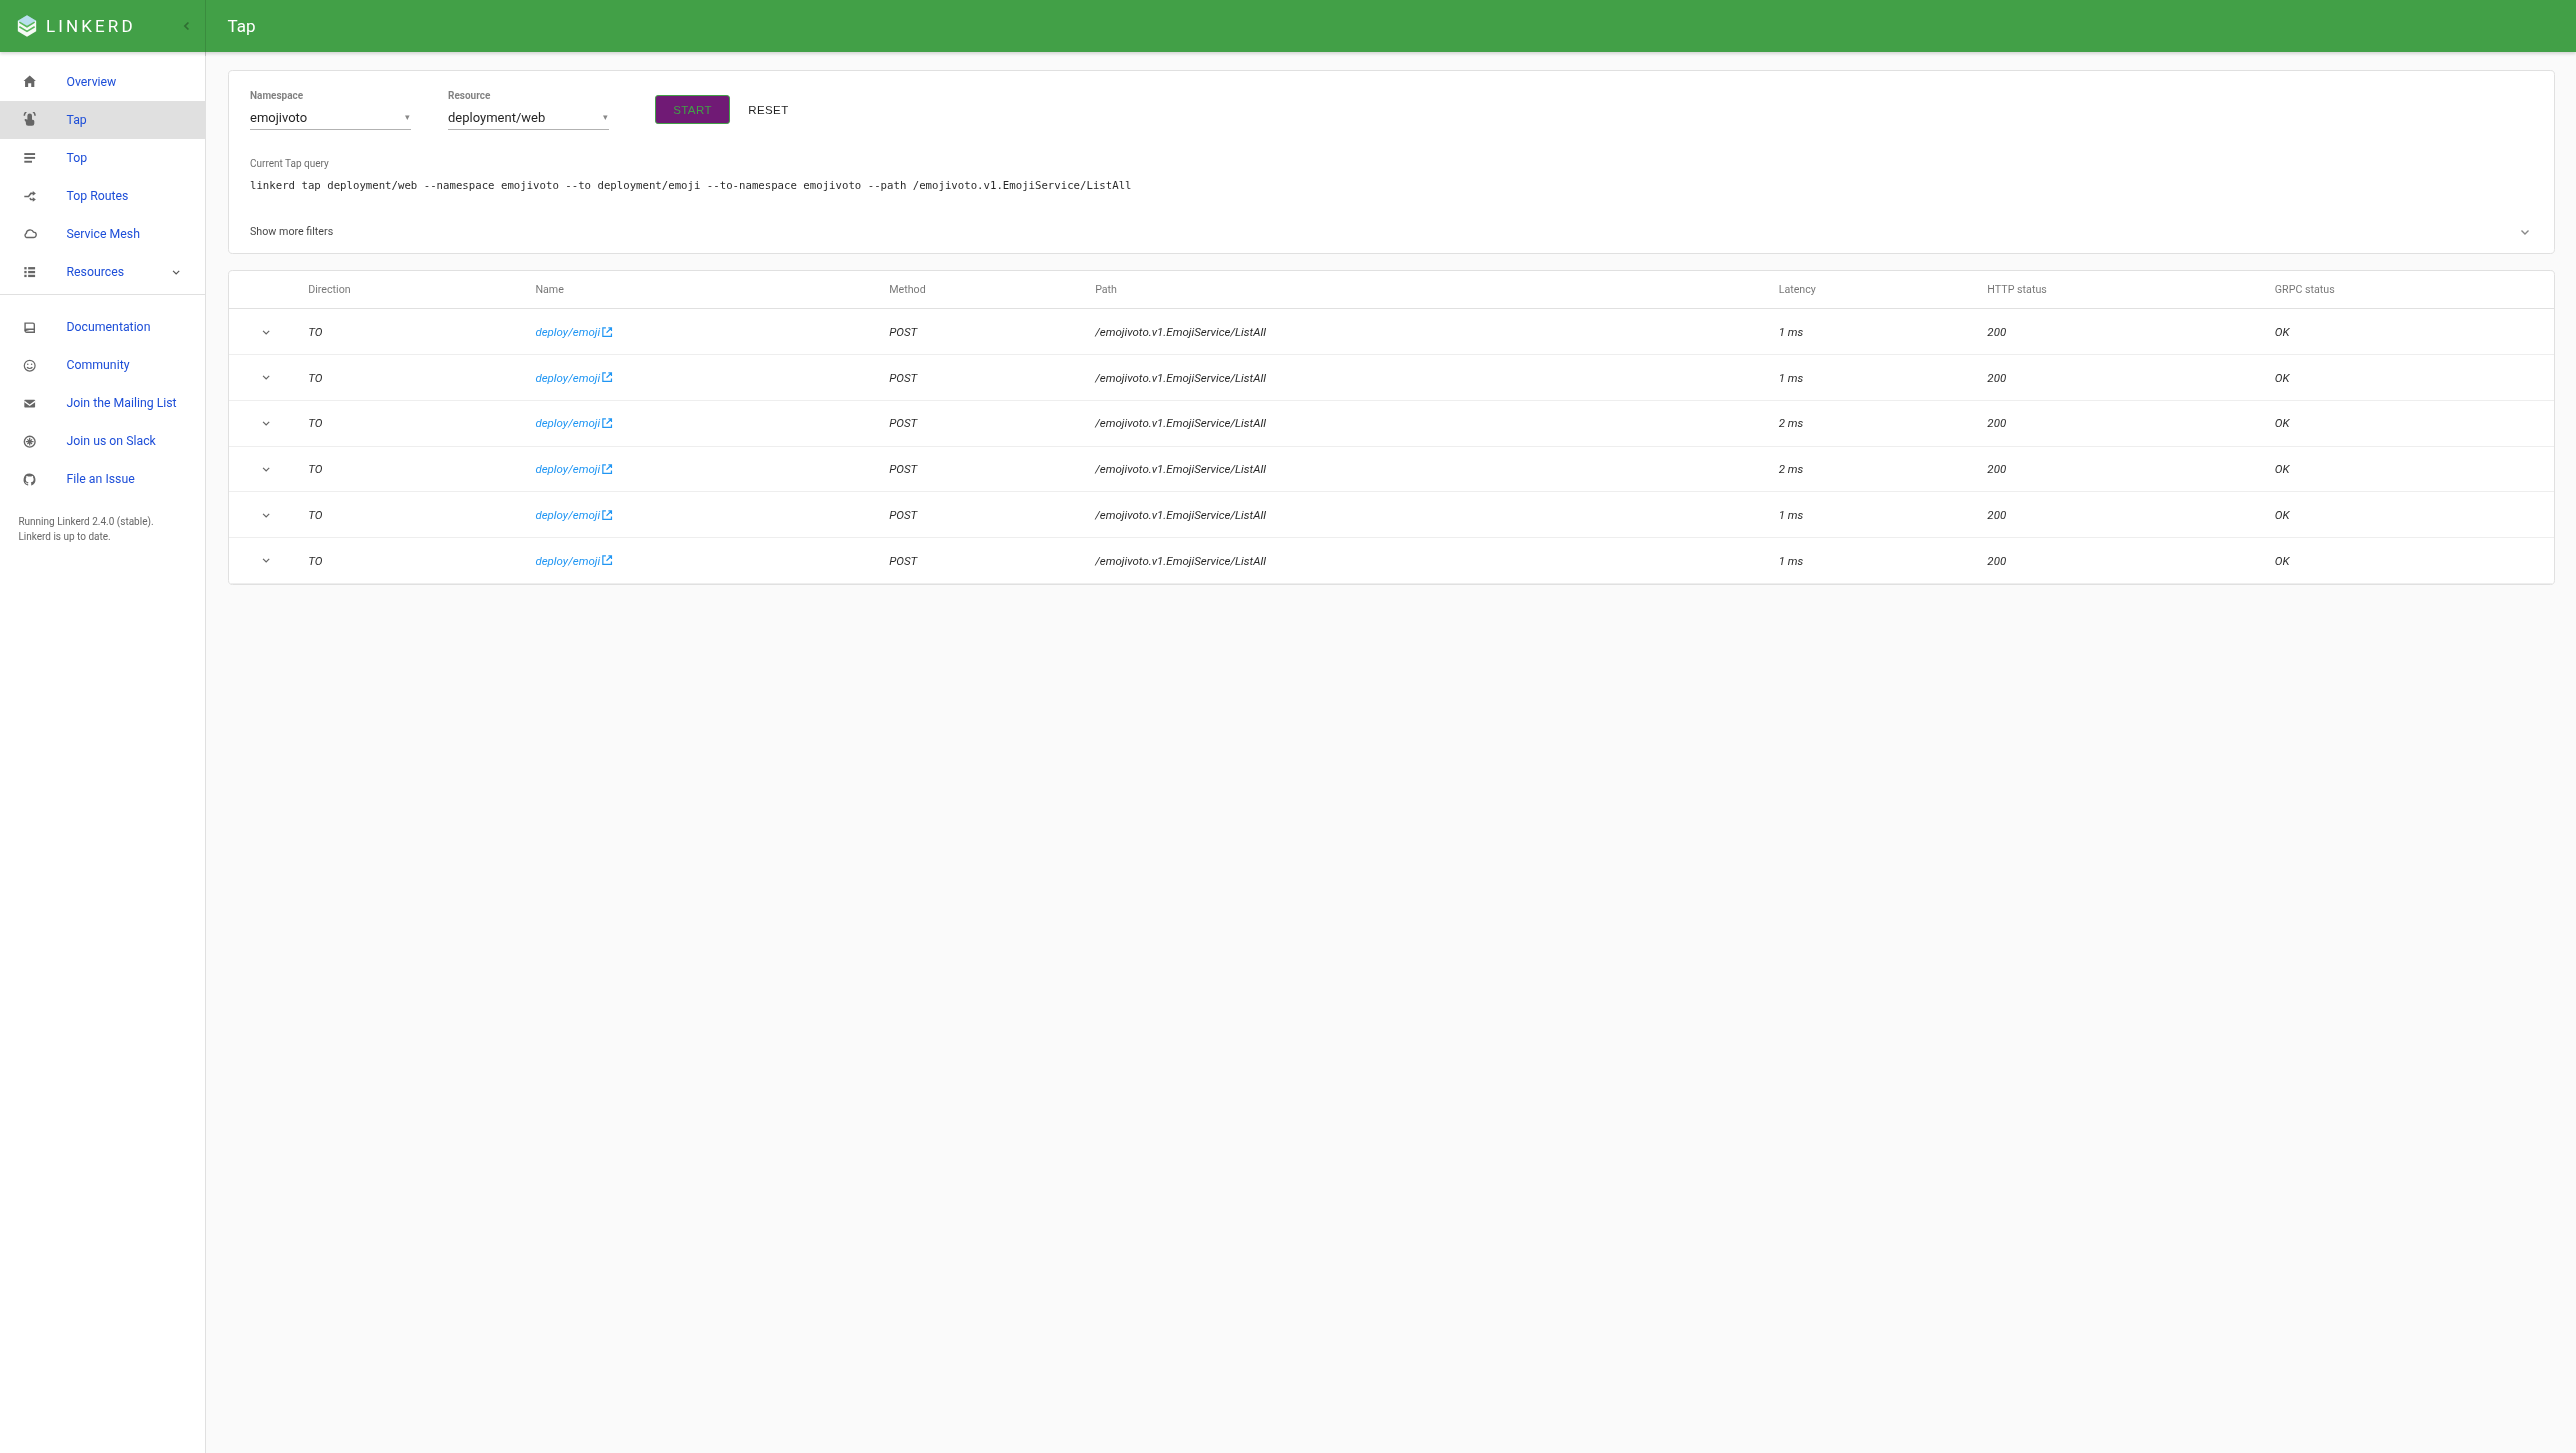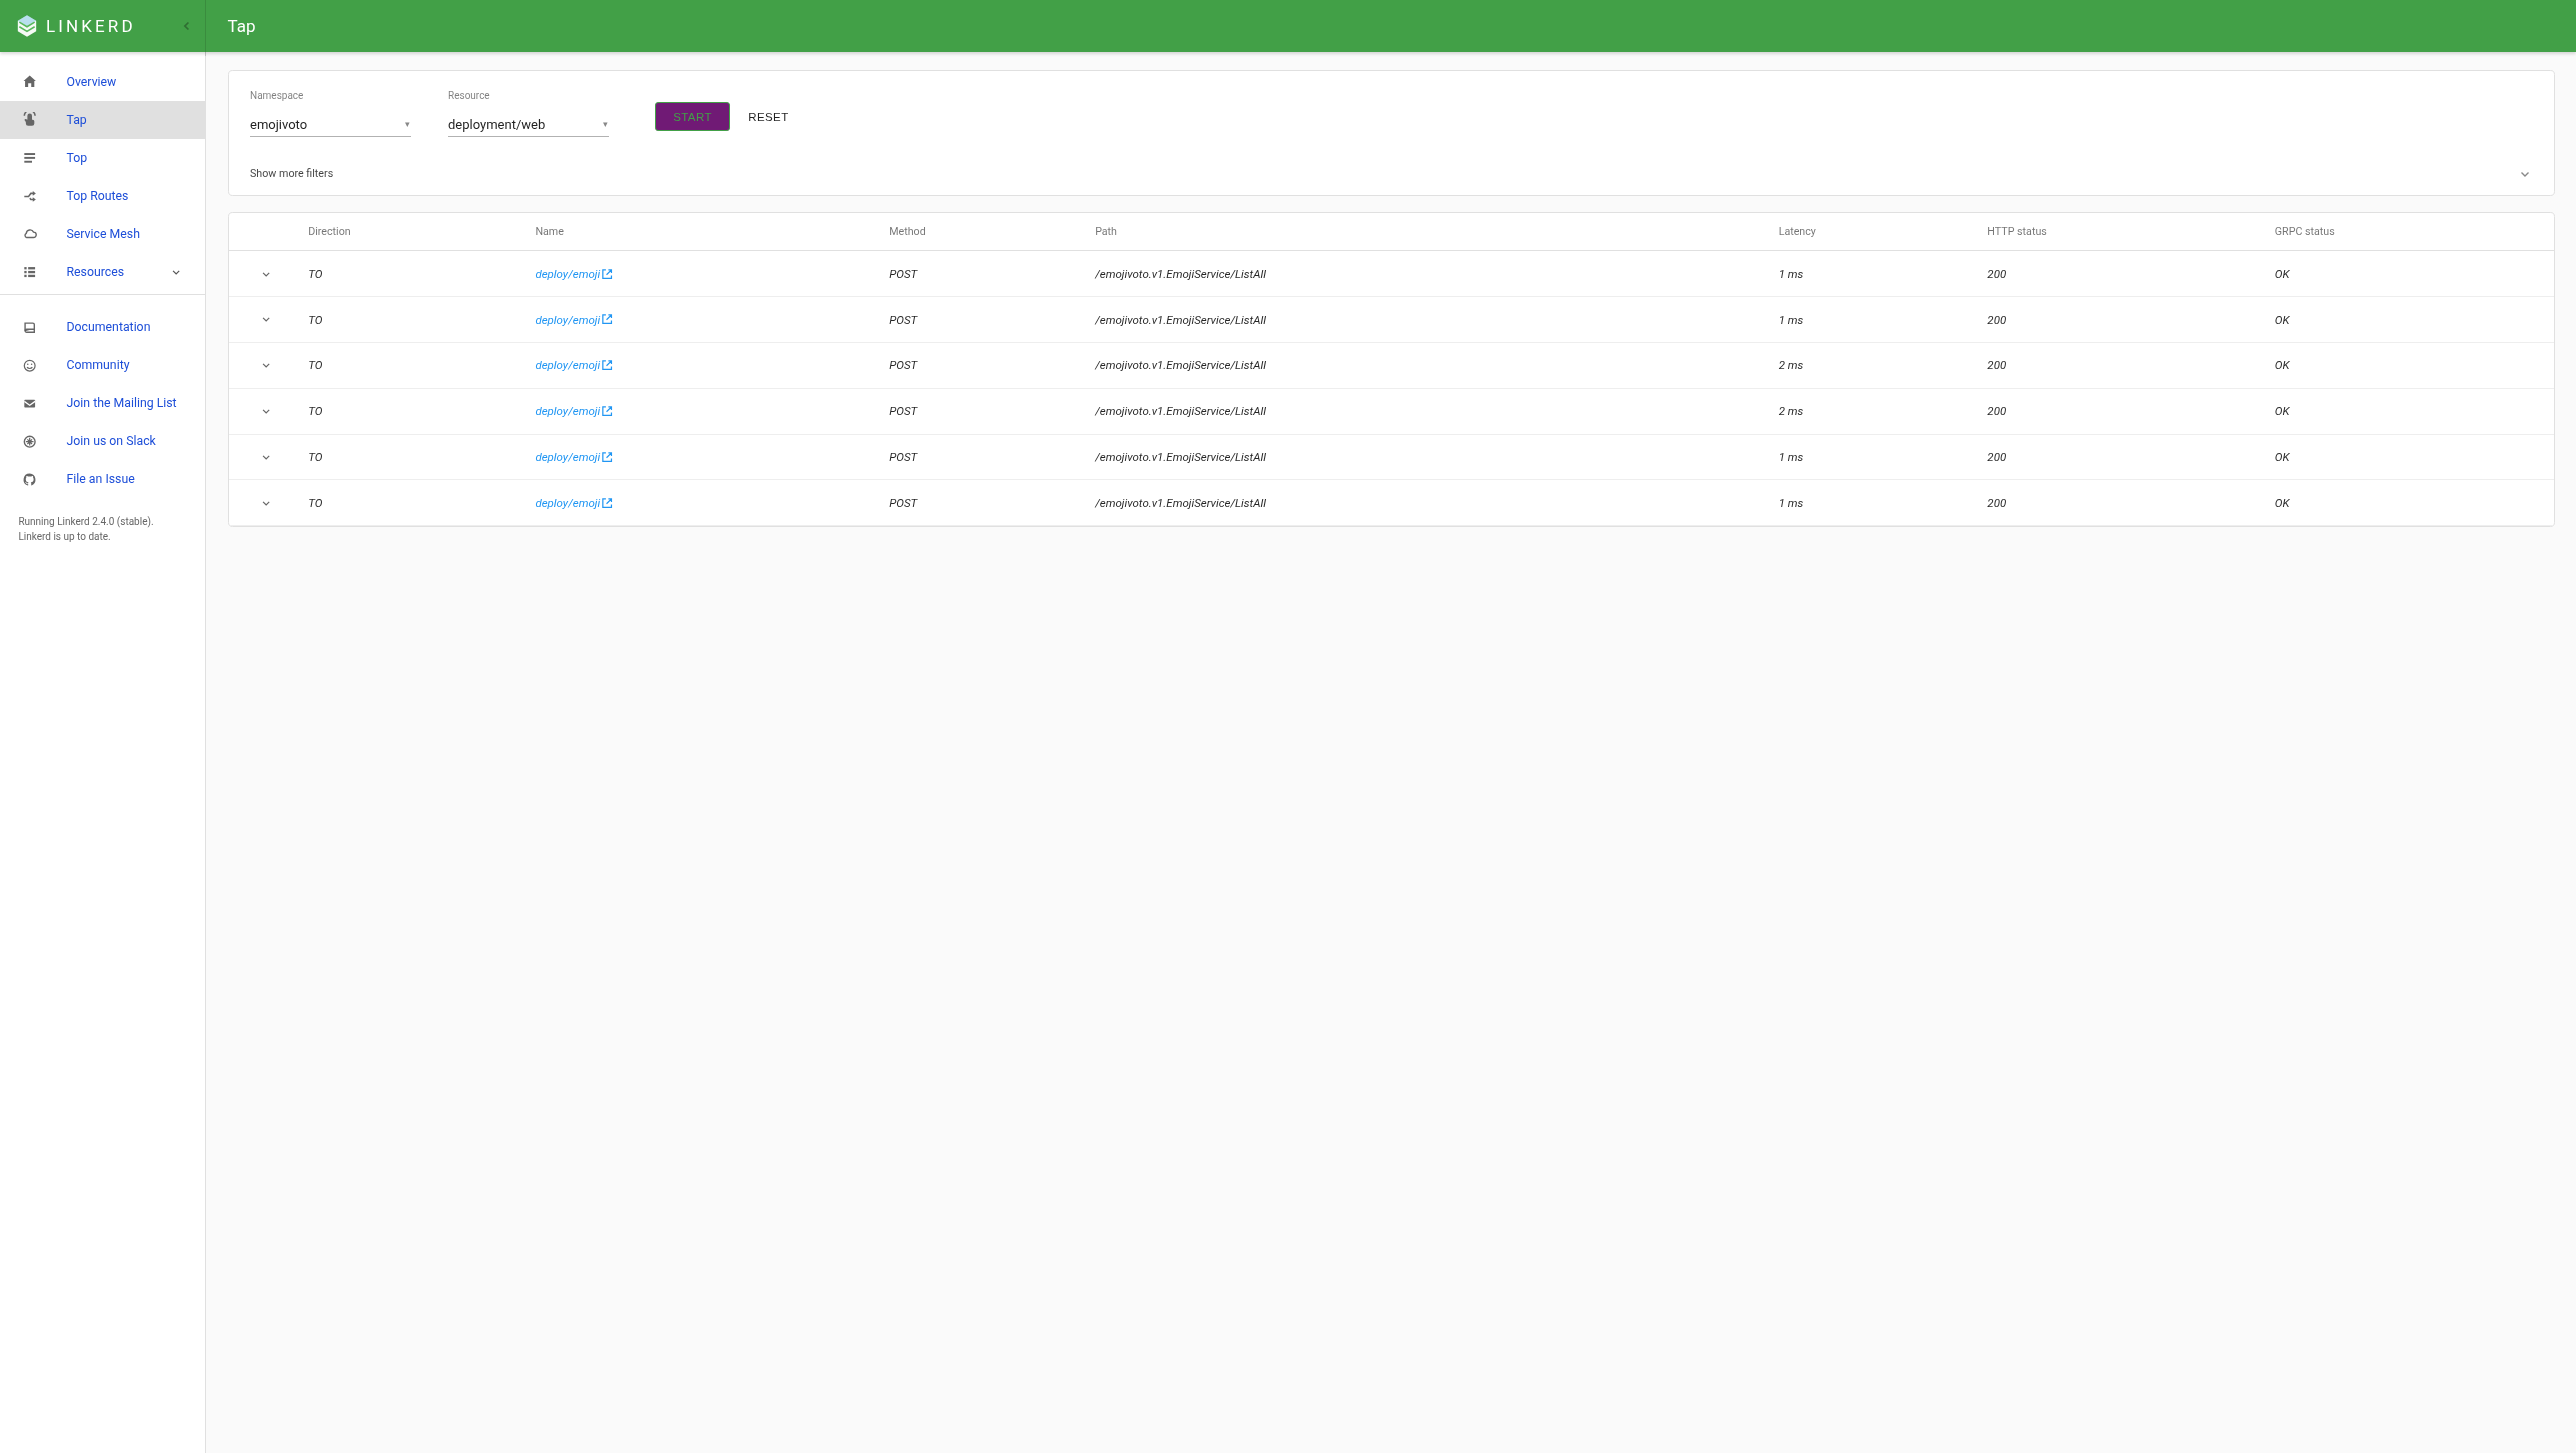--- a/index.html
+++ b/index.html
@@ -109,21 +109,22 @@
   .form-row {
     display: flex;
     align-items: flex-end;
     gap: 37px;
     flex-wrap: wrap;
   }
   .select-group { display: flex; flex-direction: column; min-width: 161px; }
   .select-label {
     font-size: 10px;
     color: rgba(0,0,0,0.5);
-    margin-bottom: 13px;
+    margin-bottom: 6px;
+    font-weight: bold;
   }
   .select-value {
     display: flex;
     align-items: center;
     justify-content: space-between;
     border-bottom: 0.8px solid rgba(0,0,0,0.3);
     padding: 3.1px 0 4.6px 0;
     font-size: 13px;
     color: rgba(0,0,0,0.87);
     cursor: pointer;
@@ -401,20 +402,24 @@
             <span class="select-label">Resource</span>
             <div class="select-value">
               <span>deployment/web</span>
               <span class="tri">▼</span>
             </div>
           </div>
           <div class="btn-row">
             <button class="btn-start">START</button>
             <button class="btn-reset">RESET</button>
           </div>
+        </div>
+        <div class="current-query">
+          <div class="current-query-label">Current Tap query</div>
+          <div class="current-query-text">linkerd tap deployment/web --namespace emojivoto --to deployment/emoji --to-namespace emojivoto --path /emojivoto.v1.EmojiService/ListAll</div>
         </div>
         <div class="more-filters">
           <span>Show more filters</span>
           <span class="chev">
             <svg width="14" height="14" viewBox="0 0 20 20">
                 <use href="#i-chevron-down"></use>
               </svg>
           </span>
         </div>
       </div>

